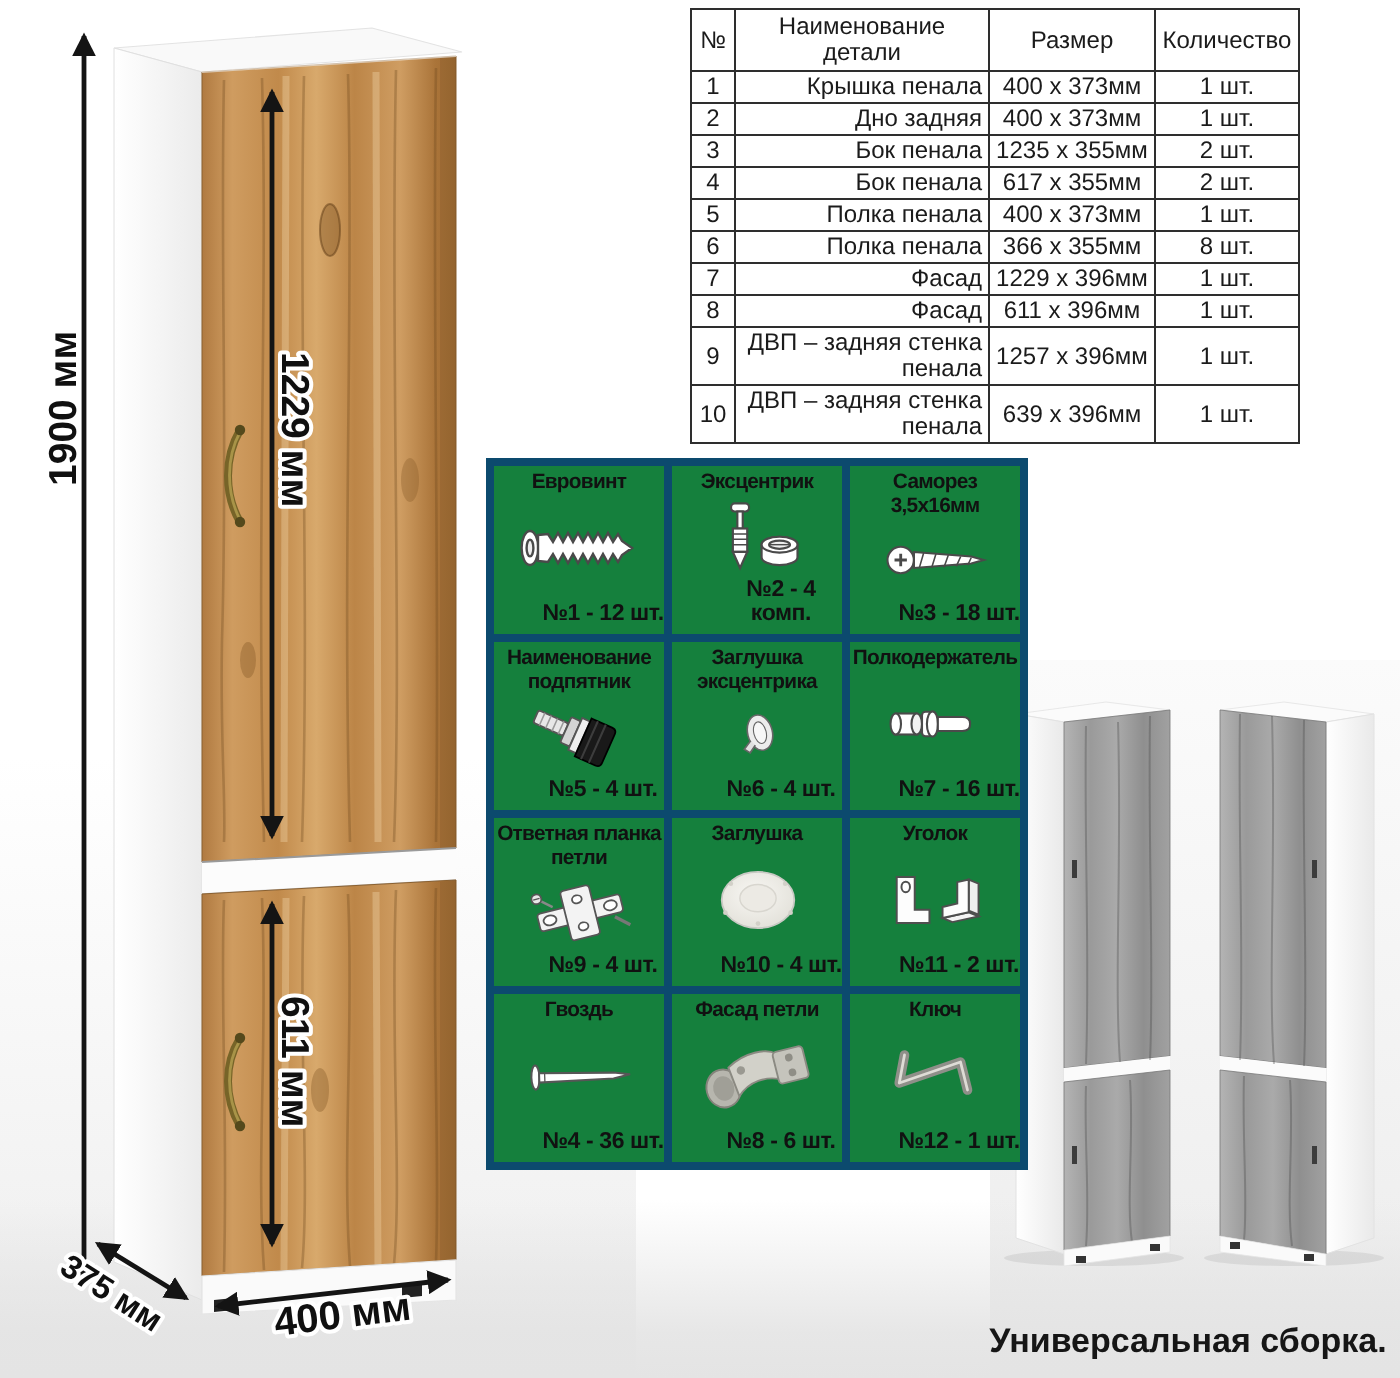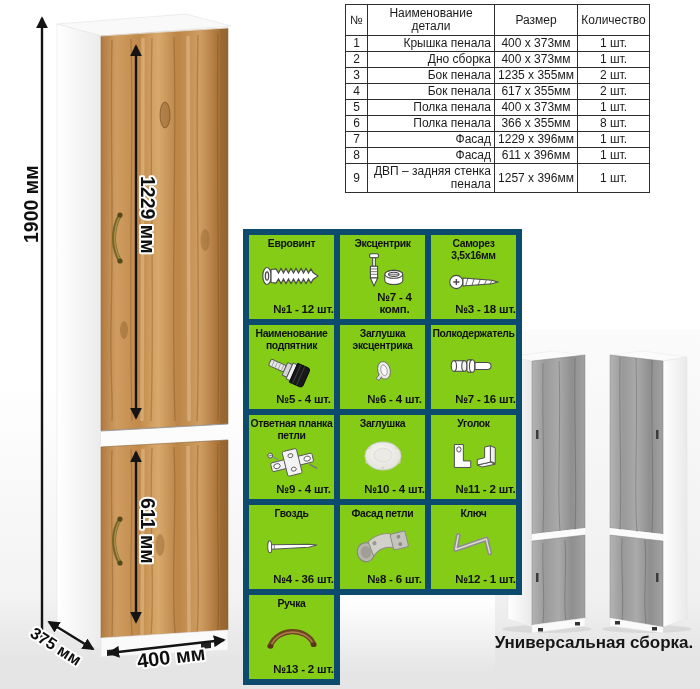--- a/index.html
+++ b/index.html
@@ -17,30 +17,30 @@
   
   .parts{position:absolute;left:345px;top:4px;z-index:2;border-collapse:collapse;
          font-size:12px;color:#1b1b1b;background:#fff;}
   .parts th,.parts td{border:1px solid #2e2e2e;padding:1px 3px;line-height:13px;
          text-align:center;font-weight:400;}
   .parts th{padding:2px 3px;}
   .parts td:nth-child(2){text-align:right;padding-left:4px;}
 
   
   .hw{position:absolute;left:243px;top:229px;z-index:2;border-collapse:collapse;table-layout:fixed;}
-  .hw td{width:85px;height:84px;border:6px solid #0c4a6e;padding:0;vertical-align:top;background:#84cc16;}
+  .hw td{width:85px;height:84px;border:4px solid #0c4a6e;padding:0;vertical-align:top;background:#15803d;}
   .hw td.empty{border:none;background:transparent;}
   .cellbox{display:flex;flex-direction:column;height:84px;}
   .hw-title{font-weight:700;font-size:10.4px;line-height:11.5px;text-align:center;
             padding:3px 0 1px;letter-spacing:-0.35px;color:#111;white-space:pre-line;}
   .hw-icon{flex:1;display:flex;align-items:center;justify-content:center;min-height:0;padding:0 2px;}
   .hw-icon svg{max-width:100%;max-height:100%;display:block;}
   .hw-qty{font-weight:700;font-size:11.5px;text-align:center;padding:1px 0 4px;color:#111;letter-spacing:-0.2px;margin-left:24px;}
 
-  .caption{position:absolute;left:488px;top:633px;width:212px;text-align:center;
+  .caption{position:absolute;left:488px;top:661px;width:212px;text-align:center;
            font-weight:700;font-size:17px;color:#161616;z-index:2;}
 
   
   .dim{font-family:"Liberation Sans",sans-serif;font-weight:700;fill:#101010;
        stroke:#ffffff;stroke-width:4px;paint-order:stroke;stroke-linejoin:round;}
   .d19{font-size:19.5px;} .d16{font-size:16.5px;} .d20{font-size:20px;}
 </style>
 </head>
 <body>
 
@@ -165,21 +165,21 @@
     </thead>
     <tbody>
         <tr>
           <td>1</td>
           <td>Крышка пенала</td>
           <td>400 х 373мм</td>
           <td>1 шт.</td>
         </tr>
         <tr>
           <td>2</td>
-          <td>Дно сборка</td>
+          <td>Дно задняя</td>
           <td>400 х 373мм</td>
           <td>1 шт.</td>
         </tr>
         <tr>
           <td>3</td>
           <td>Бок пенала</td>
           <td>1235 х 355мм</td>
           <td>2 шт.</td>
         </tr>
         <tr>
@@ -209,20 +209,26 @@
         <tr>
           <td>8</td>
           <td>Фасад</td>
           <td>611 х 396мм</td>
           <td>1 шт.</td>
         </tr>
         <tr>
           <td>9</td>
           <td>ДВП – задняя стенка пенала</td>
           <td>1257 х 396мм</td>
+          <td>1 шт.</td>
+        </tr>
+        <tr>
+          <td>10</td>
+          <td>ДВП – задняя стенка пенала</td>
+          <td>639 х 396мм</td>
           <td>1 шт.</td>
         </tr>
       </tbody>
   </table>
 
   <table class="hw">
     <tbody>
     <tr>
       <td>
             <div class="cellbox">
@@ -250,21 +256,21 @@
               <rect x="18" y="17" width="8" height="13"></rect>
               <path d="M18,20 h8 M18,23 h8 M18,26 h8" stroke-width="0.8"></path>
               <path d="M18,30 L22,39 L26,30 Z"></path>
               <path d="M34,26 a10,4.4 0 0 1 20,0 v7 a10,4.4 0 0 1 -20,0 z"></path>
               <ellipse cx="44" cy="26" rx="10" ry="4.4"></ellipse>
               <ellipse cx="44" cy="26" rx="5.8" ry="2.3" fill="#f0f0f0"></ellipse>
               <path d="M38,26 h12" stroke-width="0.8"></path>
             </g>
           </svg>
         </div>
-        <div class="hw-qty">№7 - 4 комп.</div>
+        <div class="hw-qty">№2 - 4 комп.</div>
       </div>
           </td>
       <td>
             <div class="cellbox">
         <div class="hw-title">Саморез
 3,5х16мм</div>
         <div class="hw-icon">
           <svg width="58" height="30" viewBox="0 0 64 34">
             <g stroke="#4a4a4a" stroke-width="1.2" fill="#fff">
               <circle cx="12" cy="17" r="7.5"></circle>
@@ -445,40 +451,20 @@
           <svg width="56" height="36" viewBox="0 0 64 40">
             <g fill="none" stroke-linecap="round" stroke-linejoin="round">
               <path d="M14,8 L11,24 L46,12 L50,28" stroke="#8f8f89" stroke-width="5.5"></path>
               <path d="M14,8 L11,24 L46,12 L50,28" stroke="#dedcd6" stroke-width="1.6"></path>
             </g>
           </svg>
         </div>
         <div class="hw-qty">№12 - 1 шт.</div>
       </div>
           </td>
-    </tr>
-    <tr>
-      <td>
-            <div class="cellbox">
-        <div class="hw-title">Ручка</div>
-        <div class="hw-icon">
-          <svg width="62" height="38" viewBox="0 0 64 44">
-            <g fill="none" stroke-linecap="round">
-              <path d="M7,33 C16,12 48,12 57,31" stroke="#6d4520" stroke-width="6"></path>
-              <path d="M8,32 C17,13 47,13 56,30" stroke="#a97b45" stroke-width="2"></path>
-            </g>
-            <ellipse cx="7" cy="34" rx="3.4" ry="2.8" fill="#5a3619"></ellipse>
-            <ellipse cx="57" cy="32" rx="3.4" ry="2.8" fill="#5a3619"></ellipse>
-          </svg>
-        </div>
-        <div class="hw-qty">№13 - 2 шт.</div>
-      </div>
-          </td>
-      <td class="empty"></td>
-      <td class="empty"></td>
     </tr>
     </tbody>
   </table>
 
   <svg class="variants-svg" width="205" height="305" viewBox="0 0 205 305">
     <defs>
       <linearGradient id="gGray" x1="0" y1="0" x2="1" y2="0">
         <stop offset="0" stop-color="#b4b4b4"></stop>
           <stop offset="0.25" stop-color="#9a9a9a"></stop>
         <stop offset="0.5" stop-color="#aaaaaa"></stop>

